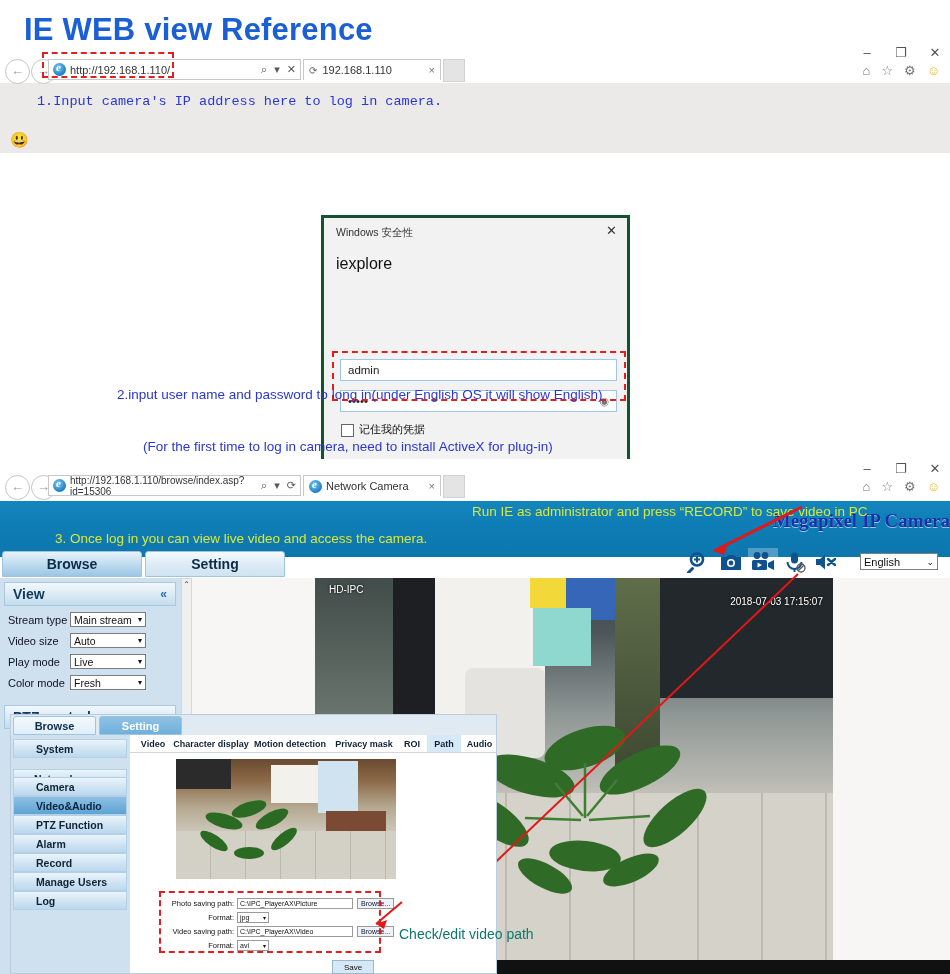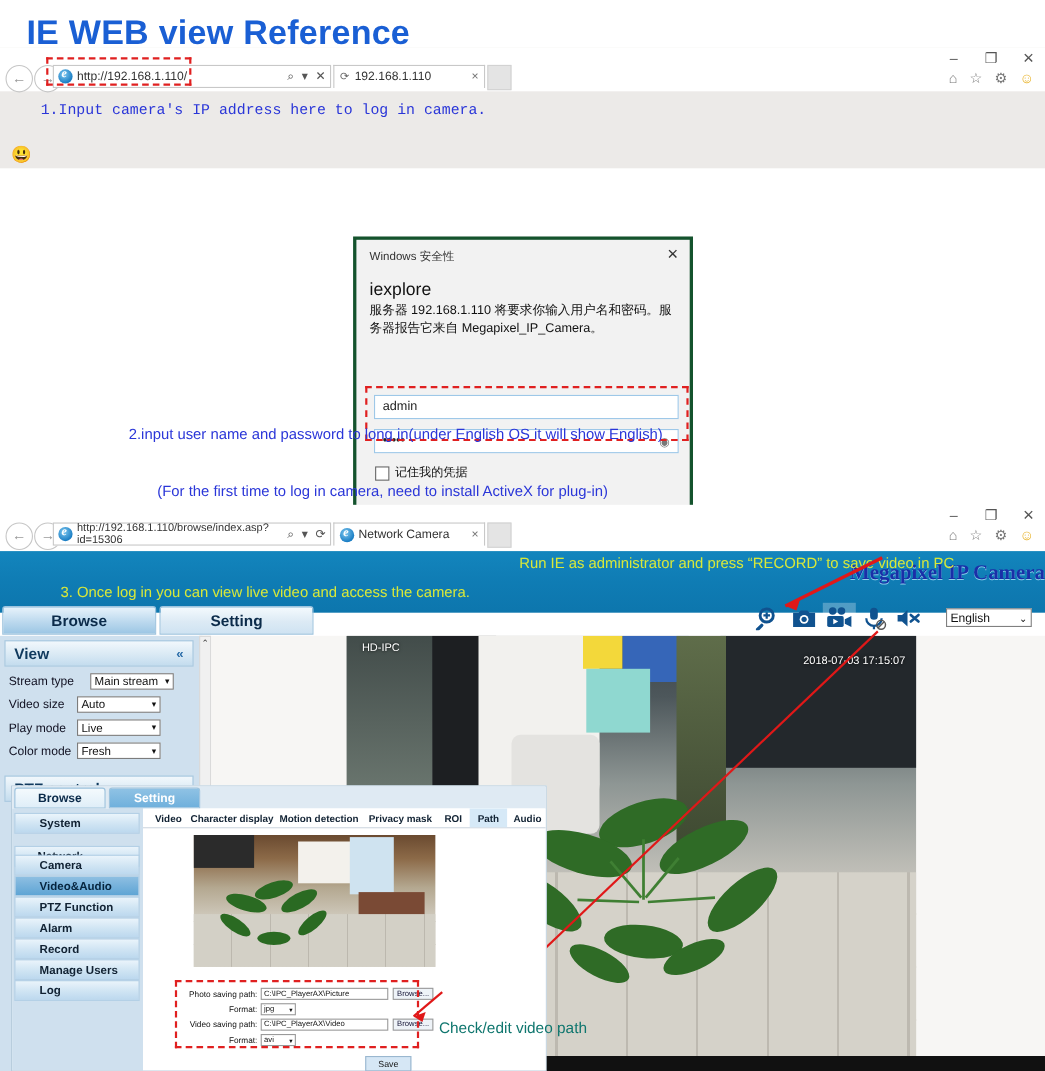--- a/index.html
+++ b/index.html
@@ -163,21 +163,20 @@
 
   <div class="emoji abs" style="left:10px;top:88px;">😃</div>
   <div class="note-blue" style="left:37px;top:51px;font-family:Liberation Mono, monospace;">1.Input camera's IP address here to log in camera.</div>
 
   <div class="abs" style="left:0;top:110px;width:950px;height:307px;background:#fff;"></div>
 
   <div class="abs" id="sec-dialog">
     <div class="dlg-head">Windows 安全性</div>
     <div class="dlg-x">✕</div>
     <div class="dlg-app">iexplore</div>
-    <div class="dlg-p" style="top:56px;">服务器 192.168.1.110 将要求你输入用户名和密码。服务器报告它来自 Megapixel_IP_Camera。</div>
 
     <div class="dlg-input" style="top:141px;" placeholder="用户名">admin</div>
 
     <div class="dlg-input" style="top:172px;">
       <span>•••••</span>
       <span style="margin-left:auto;color:#777;font-size:11px;">◉</span>
     </div>
 
     <div class="dashbox" style="left:8px;top:133px;width:294px;height:50px;"></div>
 
@@ -281,21 +280,21 @@
     <span>English</span>
     <span style="margin-left:auto;font-size:9px;">⌄</span>
   </div>
 
   <div class="lpanel" style="top:119px;height:396px;">
     <div class="acc-head" style="top:4px;">
       <span>View</span>
       <span class="acc-chev">«</span>
     </div>
 
-    <div class="frow" style="left:8px;top:34px;gap:12px;">
+    <div class="frow" style="left:8px;top:34px;">
       <span class="flabel">Stream type</span>
       <span class="fsel">
         <span>Main stream</span>
         <span class="cv">▾</span>
       </span>
     </div>
     <div class="frow" style="left:8px;top:55px;">
       <span class="flabel">Video size</span>
       <span class="fsel">
         <span>Auto</span>

